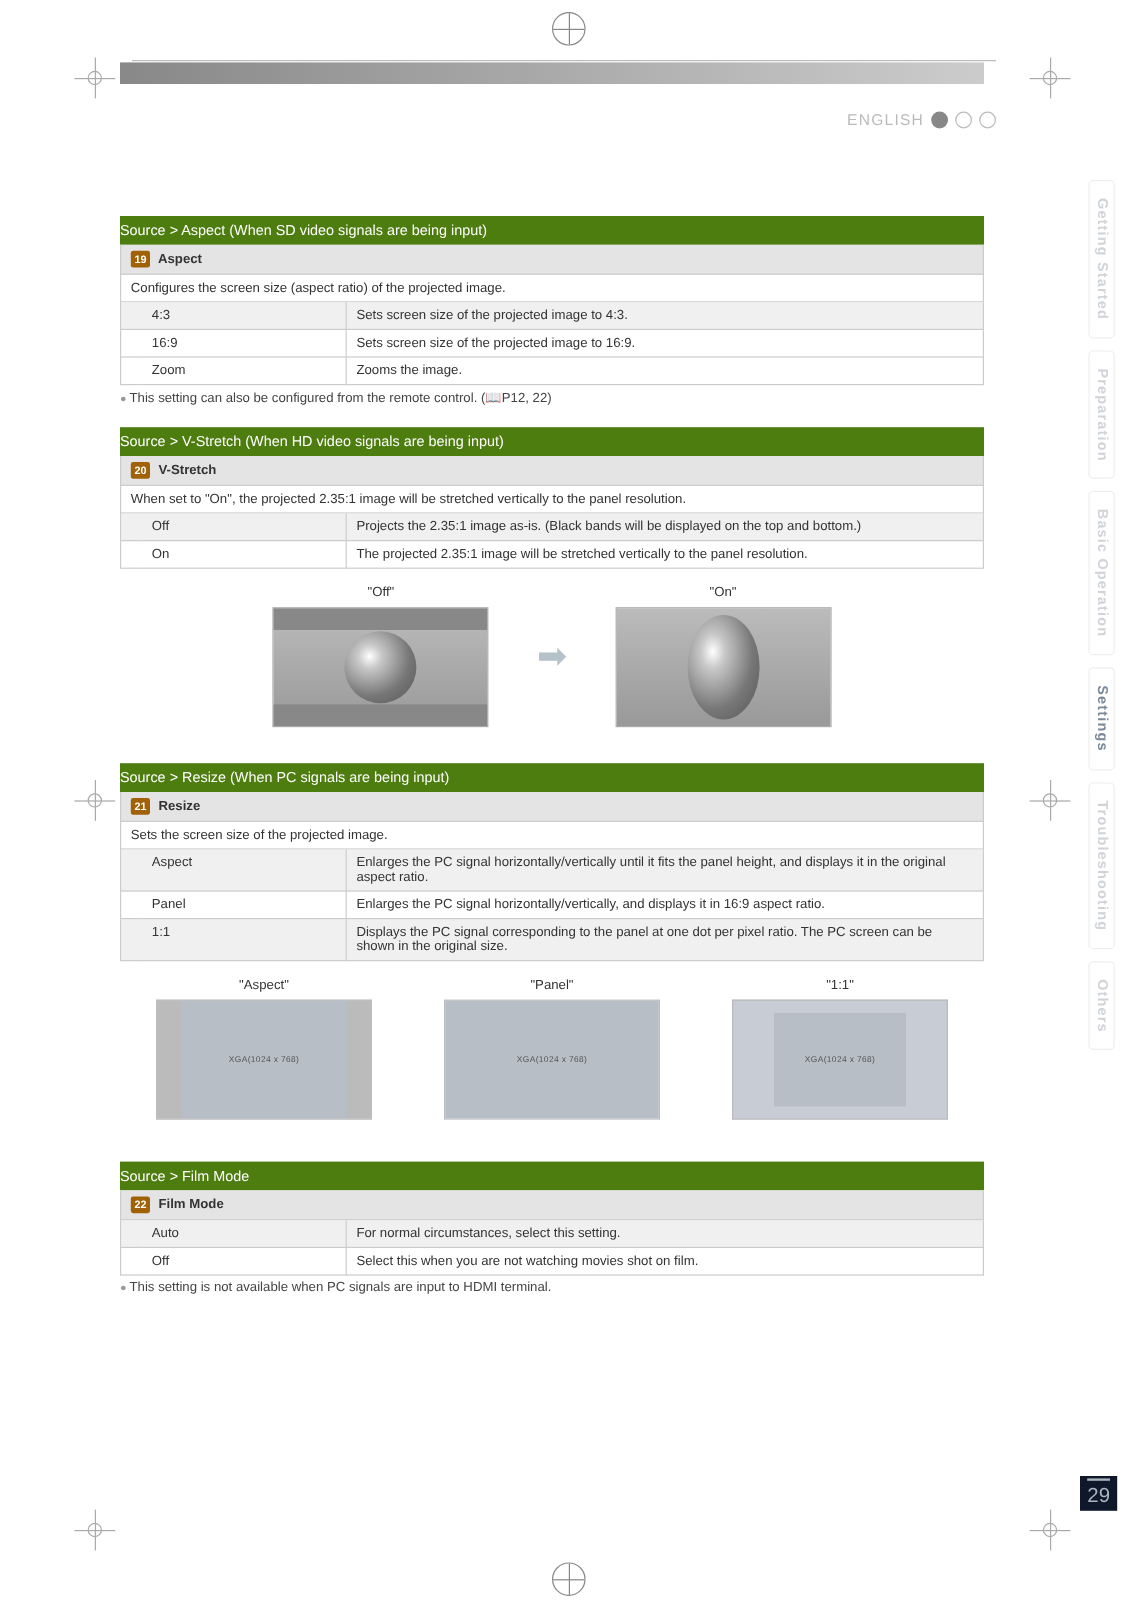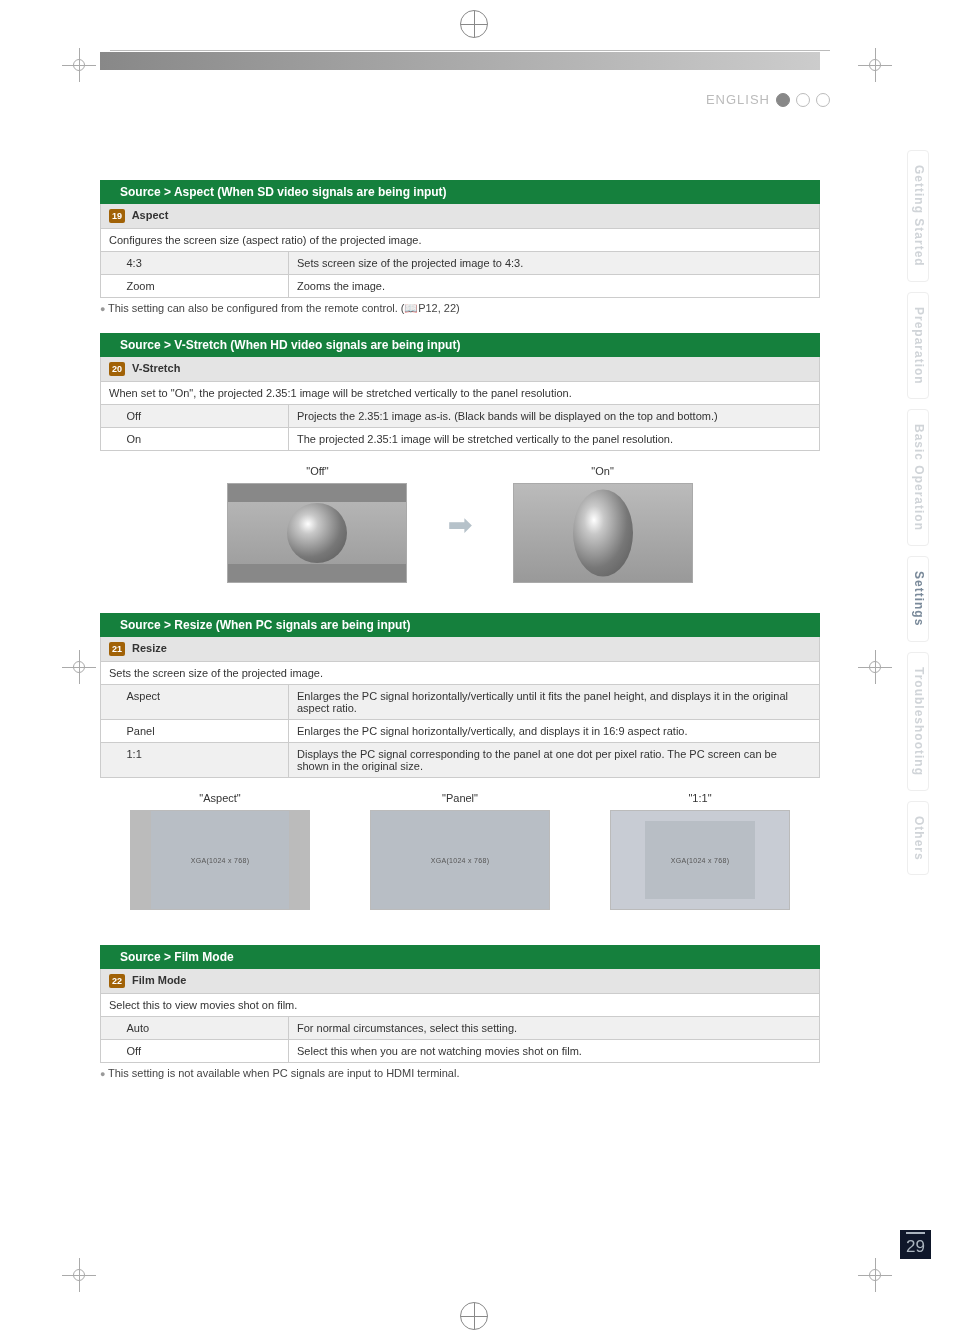--- a/index.html
+++ b/index.html
@@ -27,21 +27,21 @@
   .book-meta { font-size: 9px; color: #666; margin-bottom: 6px; padding-left:10px; }
   .top-rule { width:720px; height:1px; background:#bbb; margin-left:10px; margin-bottom:1px; }
   .top-grad { width:720px; height:18px; background: linear-gradient(to right, #888, #ccc); }
 
   .lang-bar { position:absolute; top:42px; right:40px; display:flex; align-items:center; gap:6px; font-size:13px; color:#bbb; letter-spacing:1px;text-align:right; }
   .dot { width:14px; height:14px; border-radius:50%; border:1px solid #bbb; }
   .dot.filled { background:#888; border-color:#888; }
 
   .content { margin-top:110px; width:720px; }
 
-  .section-title { background:#15803d; color:#fff; font-weight:bold; font-size:12px; padding:5px 20px; }
+  .section-title { background:#4d7c0f; color:#fff; font-weight:normal; font-size:12px; padding:5px 0; }
   .sub-title { background:#e4e4e4; font-weight:bold; font-size:11px; padding:5px 8px; border:1px solid #ccc; border-top:none; }
   .num-badge { display:inline-block; width:16px; height:14px; background:#a16207; color:#fff; border-radius:2px; text-align:center; font-size:9px; line-height:14px; margin-right:4px; }
   .desc-row { font-size:11px; padding:5px 8px; border:1px solid #ccc; border-top:none; }
   table.opt { width:100%; border-collapse:collapse; }
   table.opt td { border:1px solid #ccc; border-top:none; padding:5px 8px; font-size:11px; vertical-align:top; }
   table.opt td.ind { width:18px; border-right:none; }
   table.opt td.name { width:170px; border-left:none;margin-left:48px; }
   table.opt tr.shade td.name, table.opt tr.shade td.ind, table.opt tr.shade td.val { background:#f0f0f0; }
   .note { font-size:11px; margin:4px 0 18px 0; color:#444; }
   .note::before { content:'● '; color:#999; font-size:9px; }
@@ -114,20 +114,25 @@
     <div class="desc-row">Configures the screen size (aspect ratio) of the projected image.</div>
     <table class="opt">
       <tbody>
           <tr class="shade">
             <td class="ind"></td>
             <td class="name">4:3</td>
             <td class="val">Sets screen size of the projected image to 4:3.</td>
           </tr>
       <tr>
             <td class="ind"></td>
+            <td class="name">16:9</td>
+            <td>Sets screen size of the projected image to 16:9.</td>
+          </tr>
+      <tr>
+            <td class="ind"></td>
             <td class="name">Zoom</td>
             <td>Zooms the image.</td>
           </tr>
     </tbody>
       </table>
     <div class="note">This setting can also be configured from the remote control. (📖P12, 22)</div>
 
     <div class="section-title">Source &gt; V-Stretch (When HD video signals are being input)</div>
     <div class="sub-title">
       <span class="num-badge">20</span>
@@ -214,21 +219,20 @@
           <div class="res-inner" style="width:110px;height:78px;">XGA(1024 x 768)</div>
         </div>
       </div>
     </div>
 
     <div class="section-title">Source &gt; Film Mode</div>
     <div class="sub-title">
       <span class="num-badge">22</span>
       <span>Film Mode</span>
     </div>
-    <div class="desc-row">Select this to view movies shot on film.</div>
     <table class="opt">
       <tbody>
           <tr class="shade">
             <td class="ind"></td>
             <td class="name">Auto</td>
             <td class="val">For normal circumstances, select this setting.</td>
           </tr>
       <tr>
             <td class="ind"></td>
             <td class="name">Off</td>

